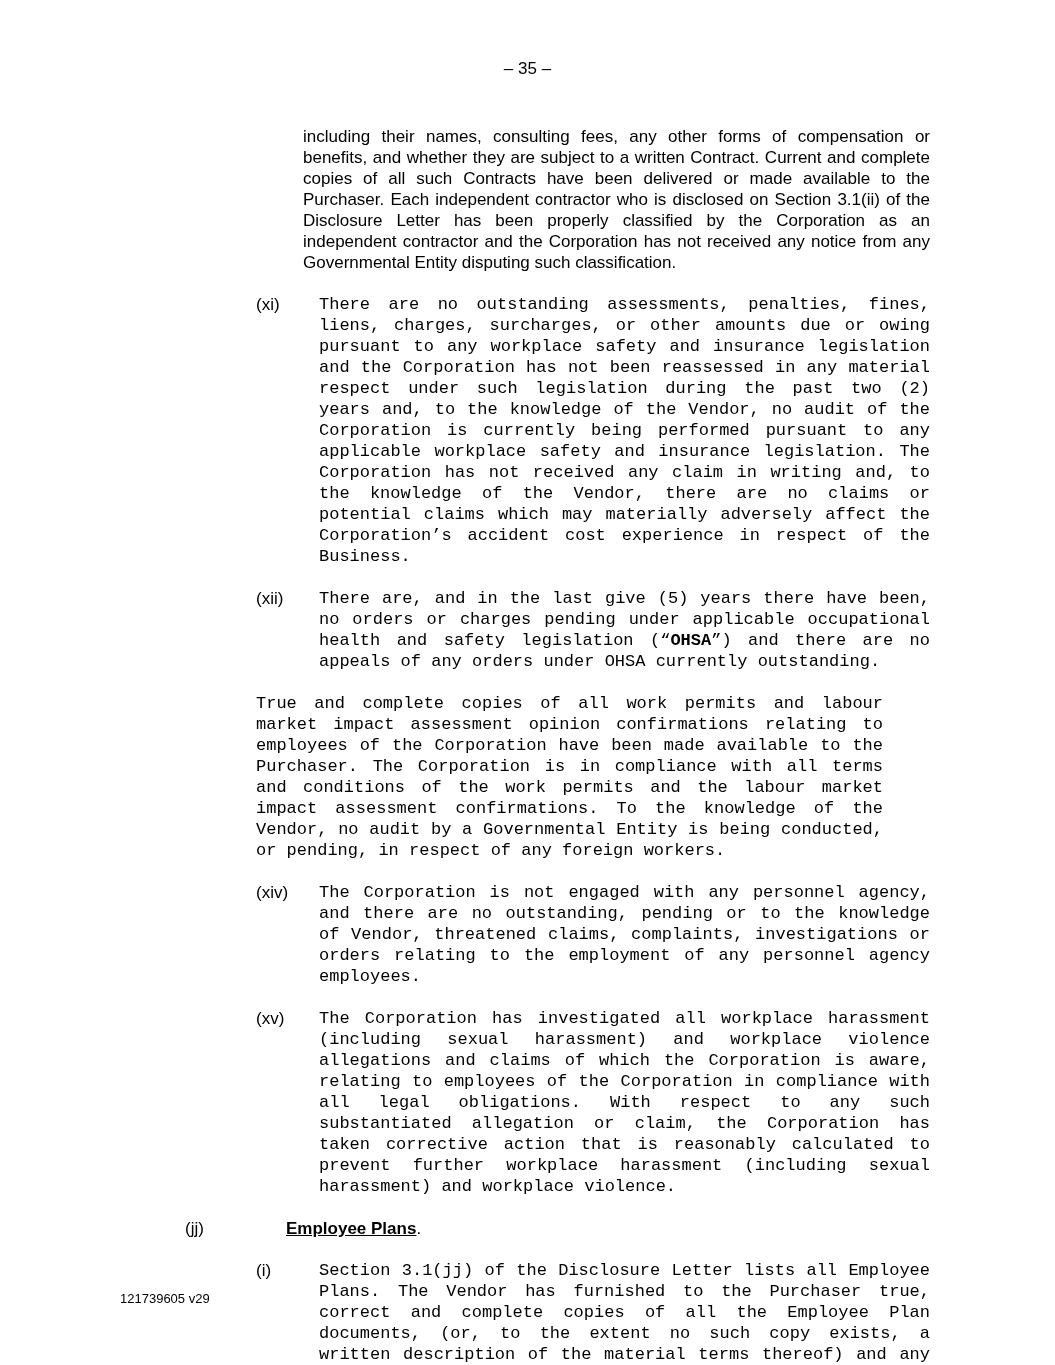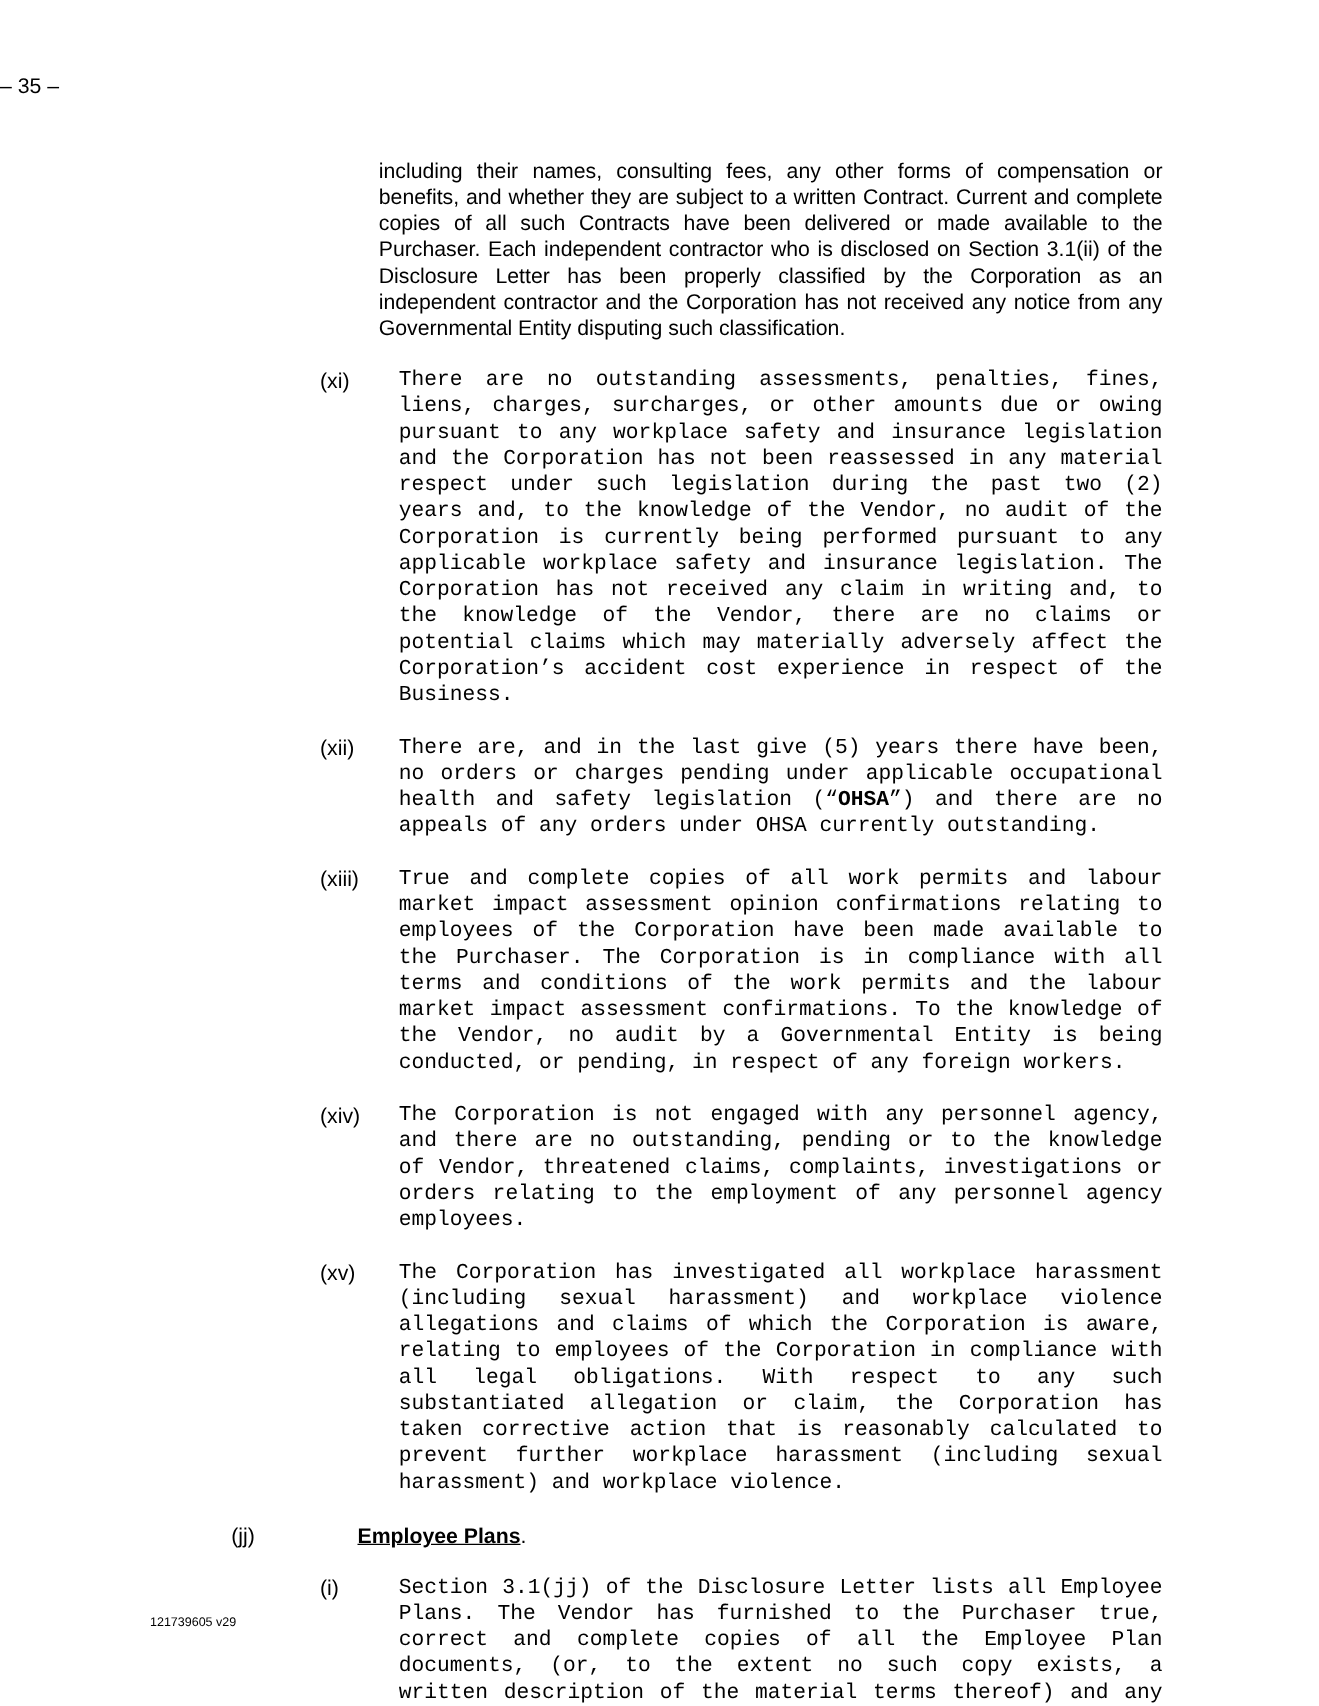--- a/index.html
+++ b/index.html
@@ -16,21 +16,21 @@
     font-family: "Liberation Sans", "DejaVu Sans", sans-serif;
     font-size: 17px;
     line-height: 21px;
     overflow: hidden;
   }
   .pageno {
     position: absolute;
     top: 58px;
     left: 0;
     right: 0;
-    text-align: left;
+    text-align: center;
   }
   .content {
     position: absolute;
     top: 122px;
     left: 240px;
     width: 690px;
   }
   .para-intro {
     margin: 4px 0 21px 63px;
     width: 627px;
@@ -59,21 +59,21 @@
     width: 65px;
   }
   .section-head .shead b {
     font-weight: bold;
     text-decoration: underline;
   }
   .footer {
     position: absolute;
     left: 120px;
     top: 1291px;
-    font-size: 10px;
+    font-size: 13px;
     line-height: 16px;
   }
   b { font-weight: bold; }
 </style>
 </head>
 <body>
 
 <div class="page">
 
   <div class="pageno">– 35 –</div>
@@ -86,21 +86,20 @@
       <span class="num">(xi)</span>
       <span class="ctext">There are no outstanding assessments, penalties, fines, liens, charges, surcharges, or other amounts due or owing pursuant to any workplace safety and insurance legislation and the Corporation has not been reassessed in any material respect under such legislation during the past two (2) years and, to the knowledge of the Vendor, no audit of the Corporation is currently being performed pursuant to any applicable workplace safety and insurance legislation. The Corporation has not received any claim in writing and, to the knowledge of the Vendor, there are no claims or potential claims which may materially adversely affect the Corporation’s accident cost experience in respect of the Business.</span>
     </div>
 
     <div class="clause">
       <span class="num">(xii)</span>
       <span class="ctext"><span>There are, and in the last give (5) years there have been, no orders or charges pending under applicable occupational health and safety legislation (“</span><b>OHSA</b><span>”) and there are no appeals of any orders under OHSA currently outstanding.</span></span>
     </div>
 
     <div class="clause">
-      <span class="num">(xiii)</span>
       <span class="ctext">True and complete copies of all work permits and labour market impact assessment opinion confirmations relating to employees of the Corporation have been made available to the Purchaser. The Corporation is in compliance with all terms and conditions of the work permits and the labour market impact assessment confirmations. To the knowledge of the Vendor, no audit by a Governmental Entity is being conducted, or pending, in respect of any foreign workers.</span>
     </div>
 
     <div class="clause">
       <span class="num">(xiv)</span>
       <span class="ctext">The Corporation is not engaged with any personnel agency, and there are no outstanding, pending or to the knowledge of Vendor, threatened claims, complaints, investigations or orders relating to the employment of any personnel agency employees.</span>
     </div>
 
     <div class="clause">
       <span class="num">(xv)</span>

